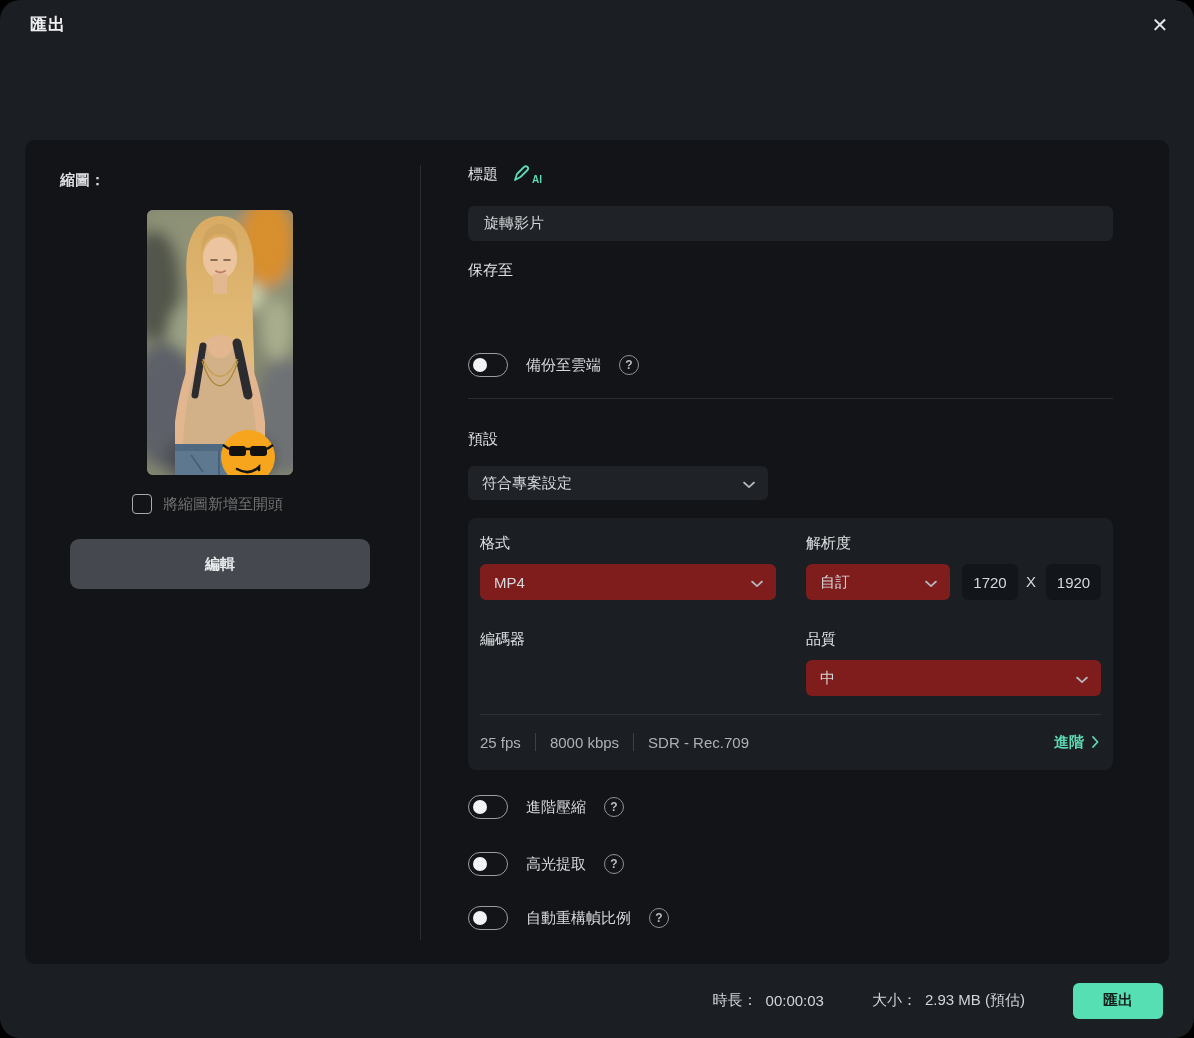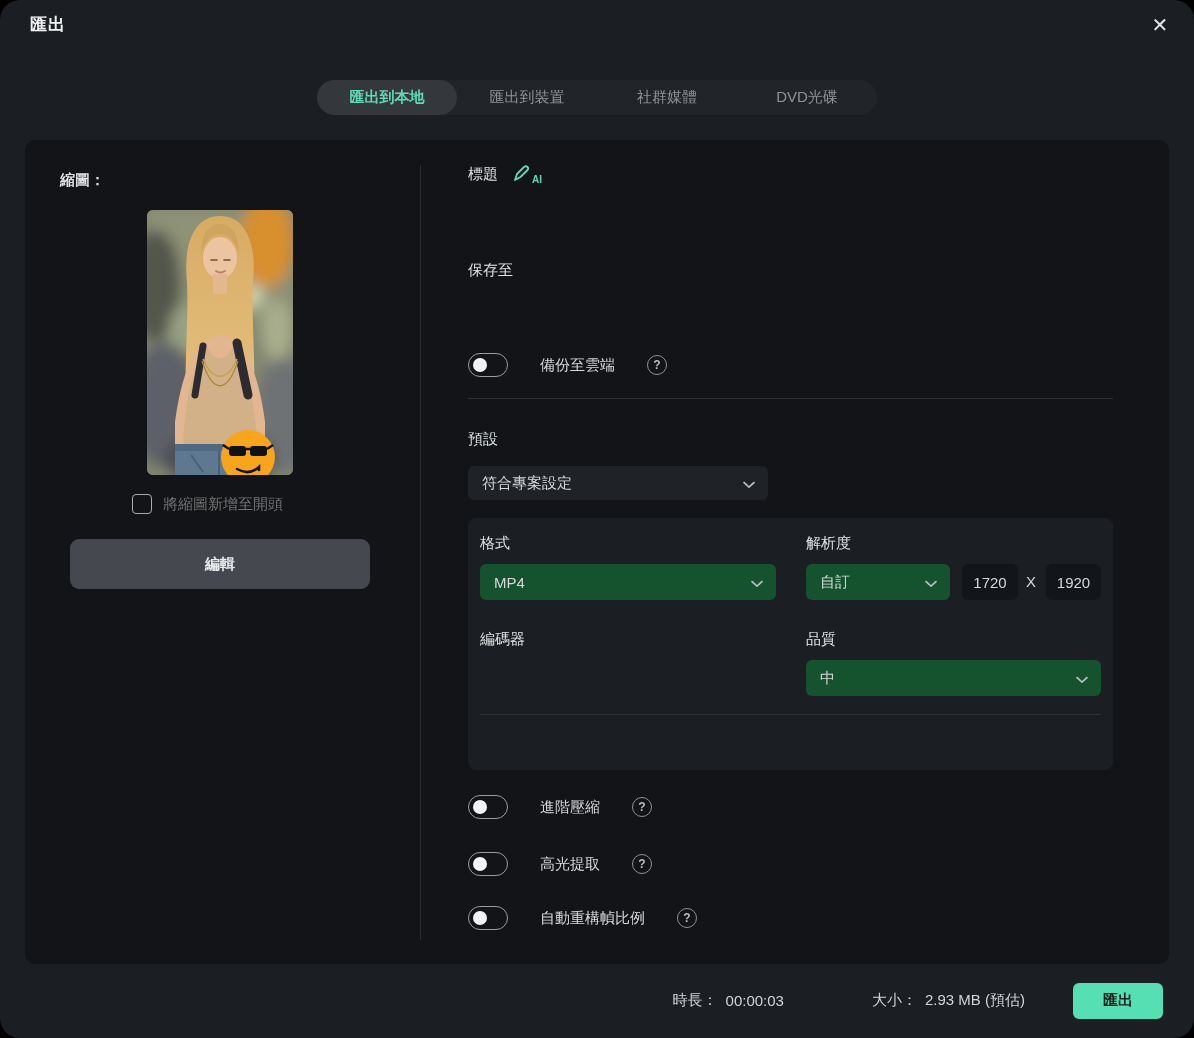--- a/index.html
+++ b/index.html
@@ -31,62 +31,56 @@
   .field-label{font-size:15px;color:#dfe2e4;}
   .abs{position:absolute;}
   .input{background:#1f2226;border:none;border-radius:6px;height:35px;width:100%;box-sizing:border-box;
          padding:0 40px 0 16px;font-size:15px;color:#d6d8db;font-family:inherit;outline:none;}
   .input-wrap{position:absolute;width:645px;height:35px;}
   .folder-btn{position:absolute;right:10px;top:7px;width:22px;height:22px;display:flex;align-items:center;
               justify-content:center;cursor:pointer;}
   .ai-icon{display:inline-flex;align-items:flex-end;margin-left:14px;cursor:pointer;}
   .toggle{width:38px;height:22px;border:1.5px solid #999da2;border-radius:12px;position:relative;flex:none;cursor:pointer;}
   .toggle .knob{position:absolute;left:4px;top:3.5px;width:14px;height:14px;border-radius:50%;background:#f2f3f4;}
-  .toggle-row{position:absolute;display:flex;align-items:center;gap:32px;justify-content:space-between;}
+  .toggle-row{position:absolute;display:flex;align-items:center;gap:18px;justify-content:space-between;}
   .toggle-label{font-size:15px;color:#d7d9dc;}
   .q-icon{width:18px;height:18px;border:1.5px solid #8e9296;border-radius:50%;color:#bbbec2;font-size:12px;
           font-weight:bold;display:flex;align-items:center;justify-content:center;cursor:pointer;flex:none;}
   .hdivider{position:absolute;height:1px;background:#2a2d32;width:645px;}
   .dropdown{background:#1f2226;border-radius:6px;height:34px;display:flex;align-items:center;
             padding:10px 14px;font-size:15px;color:#d6d8db;cursor:pointer;position:relative;box-sizing:border-box;}
   .dropdown .chev{position:absolute;right:13px;top:50%;transform:translateY(-50%);}
   
   .card{position:absolute;left:0;top:378px;width:645px;height:252px;background:#1b1e22;border-radius:8px;}
   .card .field-label{position:absolute;}
-  .card .dropdown{background:#14532d;position:absolute;height:36px;}
+  .card .dropdown{background:#7f1d1d;position:absolute;height:36px;}
   .resbox{position:absolute;width:56px;height:36px;background:#121519;border-radius:6px;display:flex;
           align-items:center;justify-content:center;font-size:15px;color:#d6d8db;}
   .res-x{position:absolute;font-size:15px;color:#d6d8db;}
   .card-divider{position:absolute;left:12px;right:12px;top:196px;height:1px;background:#2e3136;}
   .info-row{position:absolute;left:12px;right:14px;top:196px;height:56px;display:flex;align-items:center;gap:14px;}
   .info-item{font-size:15px;color:#aeb1b5;}
   .info-sep{width:1px;height:18px;background:#3c4045;}
   .adv-link{margin-left:auto;display:flex;align-items:center;gap:8px;font-size:15px;font-weight:bold;
             color:#5fd9b3;cursor:pointer;}
   
   .footer{position:absolute;left:0;right:0;top:963px;height:75px;display:flex;align-items:center;
           justify-content:flex-end;gap:48px;padding-right:31px;}
-  .foot-group{display:flex;align-items:center;gap:8px;font-size:15px;color:#d2d4d7;margin-left:40px;}
+  .foot-group{display:flex;align-items:center;gap:8px;font-size:15px;color:#d2d4d7;}
   .export-btn{width:90px;height:36px;background:#57dfb4;border-radius:6px;display:flex;align-items:center;
               justify-content:center;font-size:15px;font-weight:bold;color:#15211c;cursor:pointer;}
 </style>
 </head>
 <body>
 
 <div class="window">
 
   <div class="win-title">匯出</div>
   <div class="close-btn">✕</div>
 
-  <div class="tabbar">
-    <div class="tab active">匯出到本地</div>
-    <div class="tab">匯出到裝置</div>
-    <div class="tab">社群媒體</div>
-    <div class="tab">DVD光碟</div>
-  </div>
 
   <div class="panel">
     <div class="vdivider"></div>
 
     <div class="thumb-label">縮圖：</div>
 
     <div class="thumb">
       <svg width="146" height="265" viewBox="0 0 146 265">
         <defs>
           <filter id="blur7" x="-20%" y="-20%" width="140%" height="140%">
@@ -148,20 +142,23 @@
       <div class="abs" style="left:0;top:24px;display:flex;align-items:center;">
         <span class="field-label">標題</span>
         <span class="ai-icon">
           <svg width="22" height="21" viewBox="0 0 22 21">
             <path d="M3,16 L5,10 L12,3 Q14,1.5 15.5,3 Q17,4.5 15.5,6 L8.5,13 Z" fill="none" stroke="#5fd9b3" stroke-width="1.8" stroke-linejoin="round"></path>
           </svg>
           <span style="font-size:10px;font-weight:bold;color:#5fd9b3;margin-left:-2px;">AI</span>
         </span>
       </div>
 
+      <div class="input-wrap" style="left:0;top:66px;">
+        <input class="input" type="text" value="旋轉影片" style="">
+      </div>
 
       <div class="abs field-label" style="left:0;top:121px;">保存至</div>
 
 
       <div class="toggle-row" style="left:0;top:213px;">
         <div class="toggle">
             <div class="knob"></div>
           </div>
         <div class="toggle-label">備份至雲端</div>
         <div class="q-icon">?</div>
@@ -214,20 +211,33 @@
           <span>中</span>
           <span class="chev">
             <svg width="12" height="7" viewBox="0 0 12 7">
                 <polyline points="1,1 6,5.6 11,1" fill="none" stroke="#b6b9bc" stroke-width="1.7" stroke-linecap="round" stroke-linejoin="round"></polyline>
               </svg>
           </span>
         </div>
 
         <div class="card-divider"></div>
 
+        <div class="info-row">
+          <span class="info-item">25 fps</span>
+          <span class="info-sep"></span>
+          <span class="info-item">8000 kbps</span>
+          <span class="info-sep"></span>
+          <span class="info-item">SDR - Rec.709</span>
+          <span class="adv-link">
+            <span>進階</span>
+            <svg width="7" height="12" viewBox="0 0 7 12">
+                <polyline points="1,1 5.6,6 1,11" fill="none" stroke="#5fd9b3" stroke-width="1.8" stroke-linecap="round" stroke-linejoin="round"></polyline>
+              </svg>
+          </span>
+        </div>
       </div>
 
       <div class="toggle-row" style="left:0;top:655px;">
         <div class="toggle">
             <div class="knob"></div>
           </div>
         <div class="toggle-label">進階壓縮</div>
         <div class="q-icon">?</div>
       </div>
 

